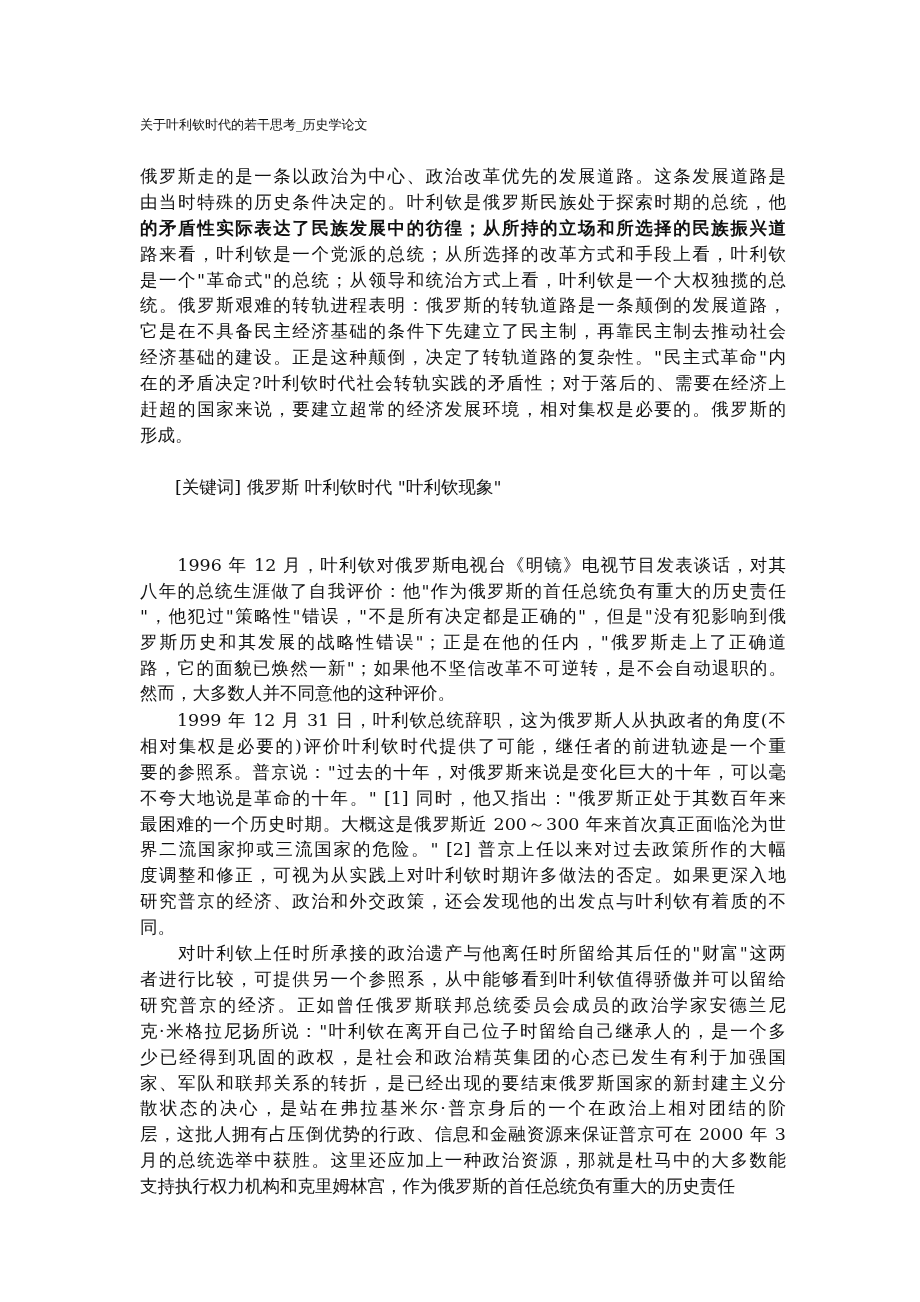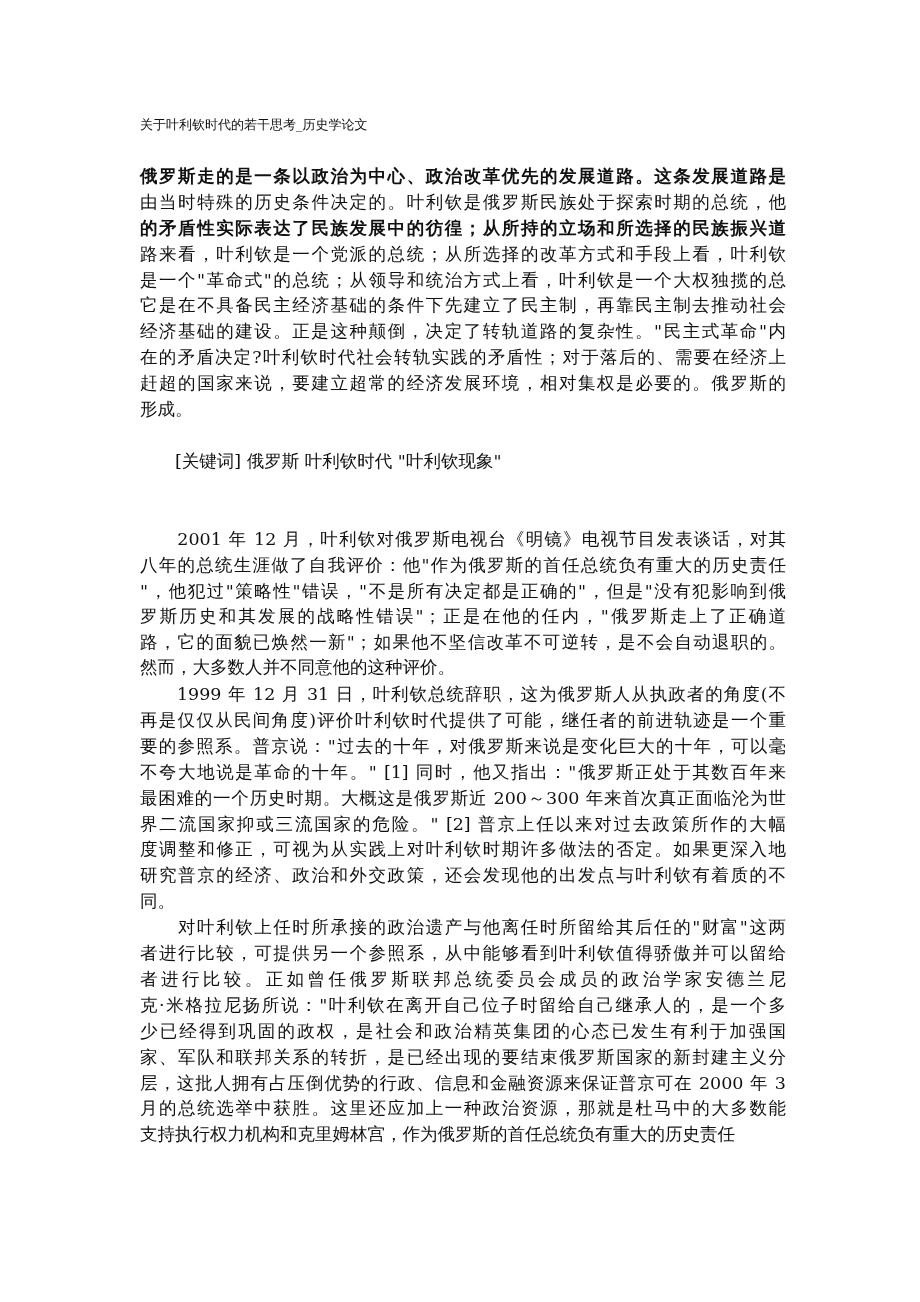--- a/index.html
+++ b/index.html
@@ -11,64 +11,66 @@
   .line { display: block; white-space: nowrap; text-align: justify; text-align-last: justify; }
   .line.last { text-align-last: left; }
 </style>
 </head>
 <body>
 
 <div class="page">
   <div class="title">关于叶利钦时代的若干思考_历史学论文</div>
 
   <div id="abstract">
-      <span class="line" style="white-space: pre; font-weight: bold;">俄罗斯走的是一条以政治为中心、政治改革优先的发展道路。这条发展道路是</span>
+      <span class="line" style="white-space: pre;">俄罗斯走的是一条以政治为中心、政治改革优先的发展道路。这条发展道路是</span>
       <span class="line" style="white-space: pre;">由当时特殊的历史条件决定的。叶利钦是俄罗斯民族处于探索时期的总统，他</span>
       <span class="line" style="white-space: pre; font-weight: bold;">的矛盾性实际表达了民族发展中的彷徨；从所持的立场和所选择的民族振兴道</span>
       <span class="line" style="white-space: pre;">路来看，叶利钦是一个党派的总统；从所选择的改革方式和手段上看，叶利钦</span>
       <span class="line" style="white-space: pre;">是一个"革命式"的总统；从领导和统治方式上看，叶利钦是一个大权独揽的总</span>
+      <span class="line" style="white-space: pre;">统。俄罗斯艰难的转轨进程表明：俄罗斯的转轨道路是一条颠倒的发展道路，</span>
       <span class="line" style="white-space: pre;">它是在不具备民主经济基础的条件下先建立了民主制，再靠民主制去推动社会</span>
       <span class="line" style="white-space: pre;">经济基础的建设。正是这种颠倒，决定了转轨道路的复杂性。"民主式革命"内</span>
       <span class="line" style="white-space: pre;">在的矛盾决定?叶利钦时代社会转轨实践的矛盾性；对于落后的、需要在经济上</span>
       <span class="line" style="white-space: pre;">赶超的国家来说，要建立超常的经济发展环境，相对集权是必要的。俄罗斯的</span>
       <span class="line last" style="white-space: pre;">形成。</span>
     </div>
   <div class="gap"></div>
 
   <div class="line last" style="white-space:pre;">　　[关键词] 俄罗斯 叶利钦时代 "叶利钦现象"</div>
   <div class="gap"></div>
 
   <div class="gap"></div>
 
   <div id="para0">
-      <span class="line" style="white-space: pre;">　　2001 年 12 月，叶利钦对俄罗斯电视台《明镜》电视节目发表谈话，对其</span>
+      <span class="line" style="white-space: pre;">　　1996 年 12 月，叶利钦对俄罗斯电视台《明镜》电视节目发表谈话，对其</span>
       <span class="line" style="white-space: pre;">八年的总统生涯做了自我评价：他"作为俄罗斯的首任总统负有重大的历史责任</span>
       <span class="line" style="white-space: pre;">"，他犯过"策略性"错误，"不是所有决定都是正确的"，但是"没有犯影响到俄</span>
       <span class="line" style="white-space: pre;">罗斯历史和其发展的战略性错误"；正是在他的任内，"俄罗斯走上了正确道</span>
       <span class="line" style="white-space: pre;">路，它的面貌已焕然一新"；如果他不坚信改革不可逆转，是不会自动退职的。</span>
       <span class="line last" style="white-space: pre; font-family: Liberation Mono, monospace;">然而，大多数人并不同意他的这种评价。</span>
     </div>
   <div id="para1">
       <span class="line" style="white-space: pre;">　　1999 年 12 月 31 日，叶利钦总统辞职，这为俄罗斯人从执政者的角度(不</span>
-      <span class="line" style="white-space: pre;">再是仅仅从民间角度)评价叶利钦时代提供了可能，继任者的前进轨迹是一个重</span>
+      <span class="line" style="white-space: pre;">相对集权是必要的)评价叶利钦时代提供了可能，继任者的前进轨迹是一个重</span>
       <span class="line" style="white-space: pre;">要的参照系。普京说："过去的十年，对俄罗斯来说是变化巨大的十年，可以毫</span>
       <span class="line" style="white-space: pre;">不夸大地说是革命的十年。" [1] 同时，他又指出："俄罗斯正处于其数百年来</span>
       <span class="line" style="white-space: pre;">最困难的一个历史时期。大概这是俄罗斯近 200～300 年来首次真正面临沦为世</span>
       <span class="line" style="white-space: pre;">界二流国家抑或三流国家的危险。" [2] 普京上任以来对过去政策所作的大幅</span>
       <span class="line" style="white-space: pre;">度调整和修正，可视为从实践上对叶利钦时期许多做法的否定。如果更深入地</span>
       <span class="line" style="white-space: pre;">研究普京的经济、政治和外交政策，还会发现他的出发点与叶利钦有着质的不</span>
       <span class="line last" style="white-space: pre;">同。</span>
     </div>
   <div id="para2">
       <span class="line" style="white-space: pre;">　　对叶利钦上任时所承接的政治遗产与他离任时所留给其后任的"财富"这两</span>
       <span class="line" style="white-space: pre;">者进行比较，可提供另一个参照系，从中能够看到叶利钦值得骄傲并可以留给</span>
-      <span class="line" style="white-space: pre;">者进行比较。正如曾任俄罗斯联邦总统委员会成员的政治学家安德兰尼</span>
+      <span class="line" style="white-space: pre;">研究普京的经济。正如曾任俄罗斯联邦总统委员会成员的政治学家安德兰尼</span>
       <span class="line" style="white-space: pre;">克·米格拉尼扬所说："叶利钦在离开自己位子时留给自己继承人的，是一个多</span>
       <span class="line" style="white-space: pre;">少已经得到巩固的政权，是社会和政治精英集团的心态已发生有利于加强国</span>
       <span class="line" style="white-space: pre;">家、军队和联邦关系的转折，是已经出现的要结束俄罗斯国家的新封建主义分</span>
+      <span class="line" style="white-space: pre;">散状态的决心，是站在弗拉基米尔·普京身后的一个在政治上相对团结的阶</span>
       <span class="line" style="white-space: pre;">层，这批人拥有占压倒优势的行政、信息和金融资源来保证普京可在 2000 年 3</span>
       <span class="line" style="white-space: pre;">月的总统选举中获胜。这里还应加上一种政治资源，那就是杜马中的大多数能</span>
       <span class="line last" style="white-space: pre;">支持执行权力机构和克里姆林宫，作为俄罗斯的首任总统负有重大的历史责任</span>
     </div>
 </div>
 
 <style>
   #abstract .line, #para0 .line, #para1 .line, #para2 .line,
   .page > .line { font-size: 17.5px; line-height: 25.9px; height: 25.9px; }
 </style>

